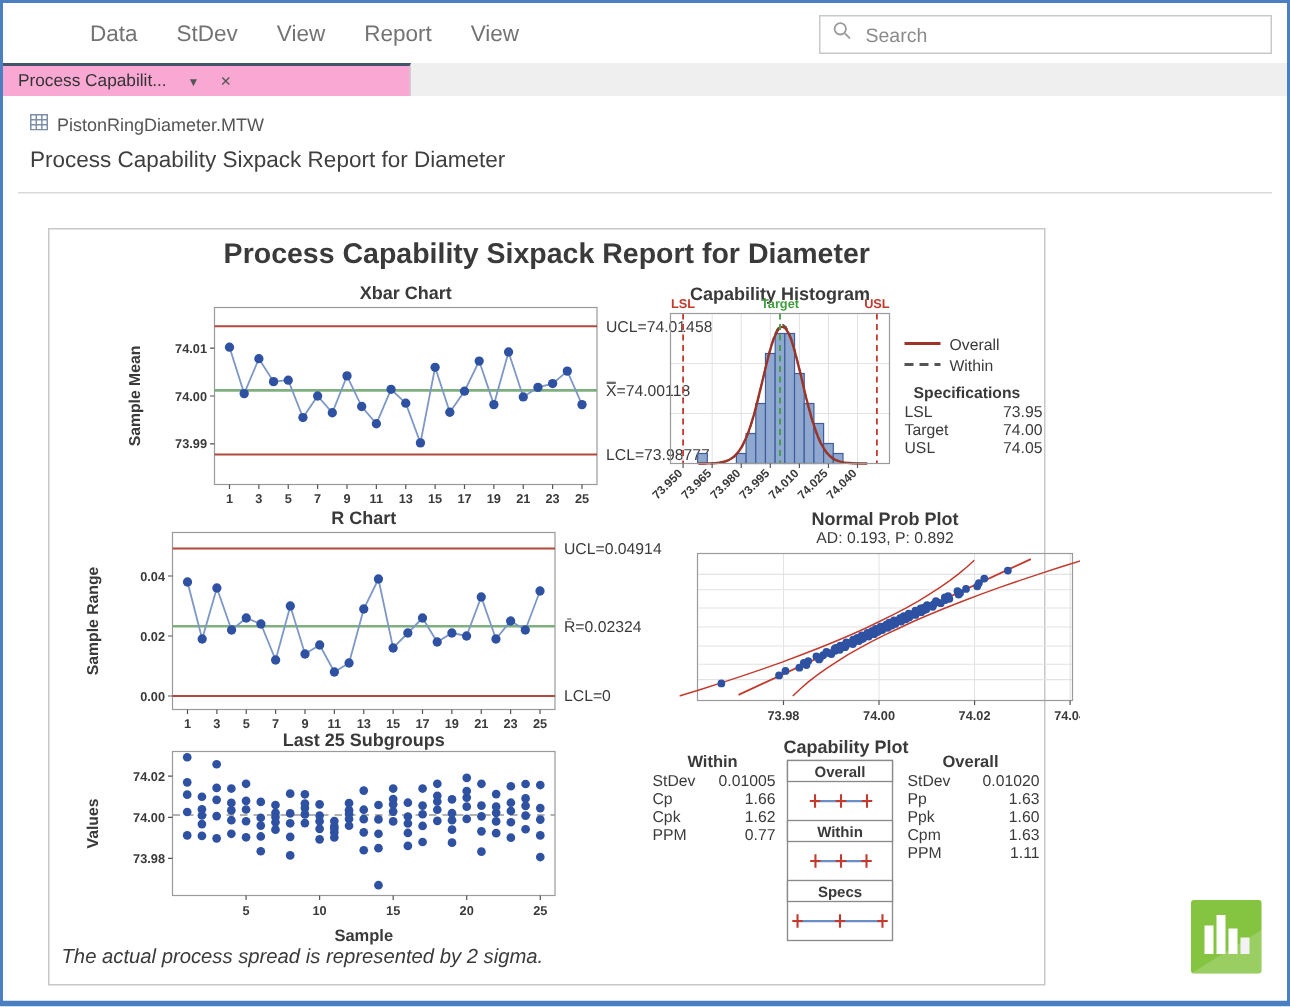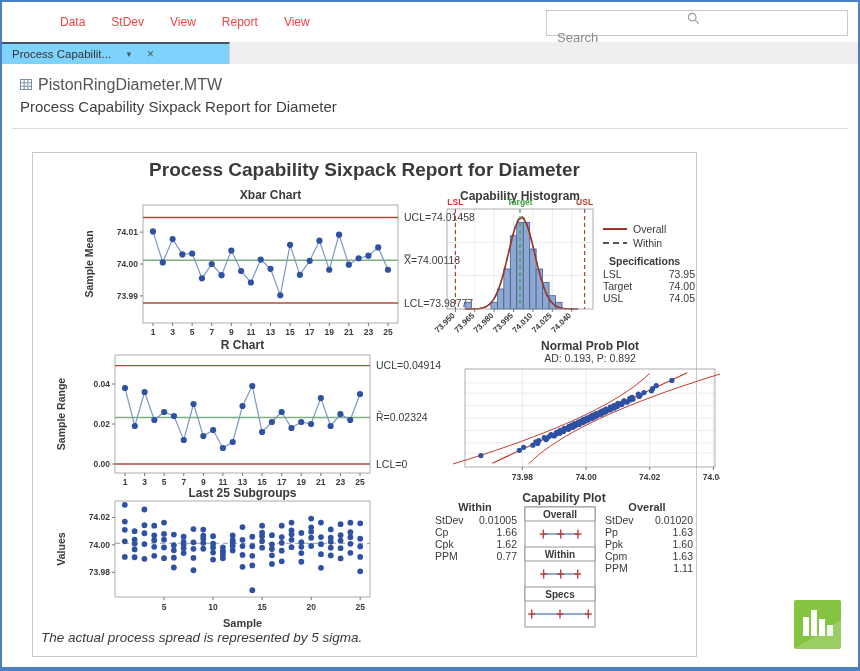--- a/index.html
+++ b/index.html
@@ -1,31 +1,31 @@
 <!DOCTYPE html>
 <html><head>
 <meta charset="utf-8">
 <style>
   html,body{margin:0;padding:0;background:#fff;}
   *{box-sizing:border-box;}
   body{font-family:"Liberation Sans",sans-serif;color:#333;}
   .window{position:relative;width:860px;height:671px;border:2px solid #4a7fc1;border-bottom-width:4px;background:#fff;overflow:hidden;}
   .menubar{position:absolute;left:0;top:0;width:100%;height:40px;background:#fff;display:flex;align-items:center;padding-left:58px;gap:26px;}
-  .menu-item{font-size:12px;color:#ef4444;cursor:default;white-space:nowrap;}
-  .searchbox{position:absolute;right:10px;top:8px;width:302px;height:26px;border:1px solid #c9c9c9;background:#fff;display:flex;align-items:center;padding:0 8px;flex-direction:column;}
+  .menu-item{font-size:15px;color:#737373;cursor:default;white-space:nowrap;}
+  .searchbox{position:absolute;right:10px;top:8px;width:302px;height:26px;border:1px solid #c9c9c9;background:#fff;display:flex;align-items:center;padding:0 8px;}
   .searchbox input{border:none;outline:none;font-size:13px;color:#444;width:100%;font-family:"Liberation Sans",sans-serif;background:transparent;}
   .searchbox input::placeholder{color:#8a8a8a;}
   .search-ic{margin-right:7px;flex:0 0 auto;}
   .tabbar{position:absolute;left:0;top:40px;width:100%;height:22px;background:#efefef;}
-  .tab{position:absolute;left:0;top:0;height:22px;width:228px;background:#7dd3fc;border-top:2px solid #44546a;border-right:1px solid #cfcfcf;display:flex;align-items:center;padding:0 10px;font-size:11.5px;color:#333;}
+  .tab{position:absolute;left:0;top:0;height:22px;width:272px;background:#f9a8d4;border-top:2px solid #44546a;border-right:1px solid #cfcfcf;display:flex;align-items:center;padding:0 10px;font-size:11.5px;color:#333;}
   .tab .lbl{white-space:nowrap;}
   .tab .caret{margin-left:14px;font-size:8px;color:#555;}
   .tab .close{margin-left:14px;font-size:12px;color:#555;}
   .content{position:absolute;left:0;top:62px;width:100%;height:605px;background:#fff;}
-  .wsrow{position:absolute;left:18px;top:12px;display:flex;align-items:center;gap:6px;font-size:16px;color:#555;}
+  .wsrow{position:absolute;left:18px;top:12px;display:flex;align-items:center;gap:6px;font-size:12px;color:#555;}
   .pageheading{position:absolute;left:18px;top:34px;font-size:15px;color:#3f3f3f;}
   .hrline{position:absolute;left:10px;top:64px;width:836px;border-top:1px solid #d9d9d9;}
   .report{position:absolute;left:30px;top:88px;width:665px;height:505px;border:1px solid #c8c8c8;background:#fff;}
   .rtitle{position:absolute;left:0;top:6px;width:100%;text-align:center;font-size:19px;font-weight:bold;color:#3a3a3a;}
   .chart{position:absolute;}
   #xbar-chart{left:20px;top:36px;width:420px;height:148px;margin-left:28px;}
   #r-chart{left:20px;top:186px;width:420px;height:148px;}
   #last25-chart{left:20px;top:334px;width:420px;height:146px;}
   #histogram-chart{left:398px;top:36px;width:267px;height:150px;}
   #probplot-chart{left:420px;top:186px;width:267px;height:146px;}
@@ -598,21 +598,21 @@
             <text x="262" y="33" font-size="10.5" text-anchor="end" fill="#3a3a3a">0.01020</text>
             <text x="174" y="45" font-size="10.5" text-anchor="start" fill="#3a3a3a">Pp</text>
             <text x="262" y="45" font-size="10.5" text-anchor="end" fill="#3a3a3a">1.63</text>
             <text x="174" y="57" font-size="10.5" text-anchor="start" fill="#3a3a3a">Ppk</text>
             <text x="262" y="57" font-size="10.5" text-anchor="end" fill="#3a3a3a">1.60</text>
             <text x="174" y="69" font-size="10.5" text-anchor="start" fill="#3a3a3a">Cpm</text>
             <text x="262" y="69" font-size="10.5" text-anchor="end" fill="#3a3a3a">1.63</text>
             <text x="174" y="81" font-size="10.5" text-anchor="start" fill="#3a3a3a">PPM</text>
             <text x="262" y="81" font-size="10.5" text-anchor="end" fill="#3a3a3a">1.11</text>
           </svg></div>
-      <div class="footnote">The actual process spread is represented by 5 sigma.</div>
+      <div class="footnote">The actual process spread is represented by 2 sigma.</div>
     </div>
 
     <div class="mlogo">
       <svg width="47" height="49" viewBox="0 0 47 49">
         <polygon points="0,49 47,49 47,20" fill="rgba(255,255,255,0.18)"></polygon>
         <rect x="9" y="17" width="6" height="19" fill="#fff"></rect>
         <rect x="17" y="10" width="6" height="26" fill="#fff"></rect>
         <rect x="25" y="19" width="6" height="17" fill="#fff"></rect>
         <rect x="33" y="25" width="6" height="11" fill="#f2f2f2"></rect>
       </svg>

